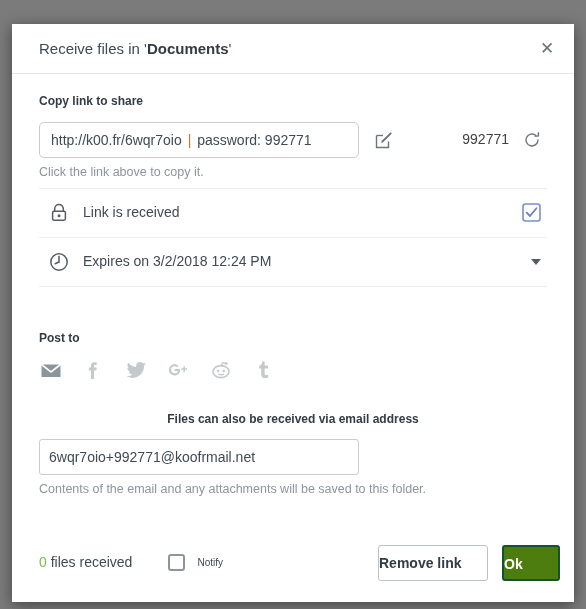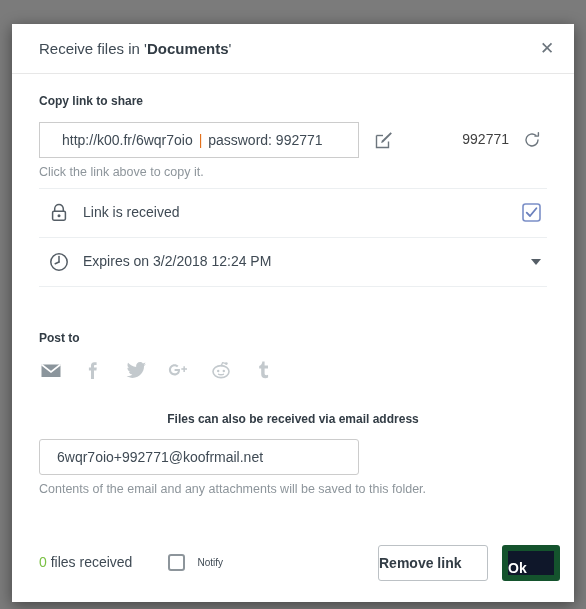--- a/index.html
+++ b/index.html
@@ -79,25 +79,25 @@
     margin-top: 14px;
   }
   .link-input {
     position: absolute;
     left: 0;
     top: 0;
     width: 320px;
     height: 36px;
     box-sizing: border-box;
     border: 1px solid #ccc;
-    border-radius: 0;
+    border-radius: 5px;
     background: #fff;
     font-size: 14px;
     color: #3f4a54;
-    padding: 0 22px;
+    padding: 0 11px;
     line-height: 34px;
     white-space: nowrap;
     overflow: hidden;
     cursor: pointer;
   }
   .link-input .sep { color: #e2711d; padding: 0 2px; }
 
   .edit-icon {
     position: absolute;
     left: 335px;
@@ -190,21 +190,21 @@
   .email-input {
     margin-top: 13px;
     width: 320px;
     height: 36px;
     box-sizing: border-box;
     border: 1px solid #ccc;
     border-radius: 3px;
     background: #fff;
     font-size: 14px;
     color: #3f4a54;
-    padding: 0 17px;
+    padding: 0 9px;
     line-height: 34px;
     white-space: nowrap;
     overflow: hidden;
     cursor: text;
   }
 
   
   .modal-footer {
     position: absolute;
     left: 0;
@@ -263,22 +263,22 @@
   .btn-remove {
     right: 86px;
     width: 110px;
     background: #ffffff;
     border: 1px solid #bcc1c5;
     color: #323c45;
   }
   .btn-ok {
     right: 14px;
     width: 58px;
-    background: #0f172a;
-    border: 6px solid #14532d;
+    background: #4d7c0f;
+    border: 2px solid #14532d;
     color: #ffffff;
   }
 </style>
 </head>
 <body>
 
 <div id="modal">
 
   <div class="modal-header">
     <div class="modal-title"><span>Receive files in '</span><b>Documents</b><span>'</span></div>

